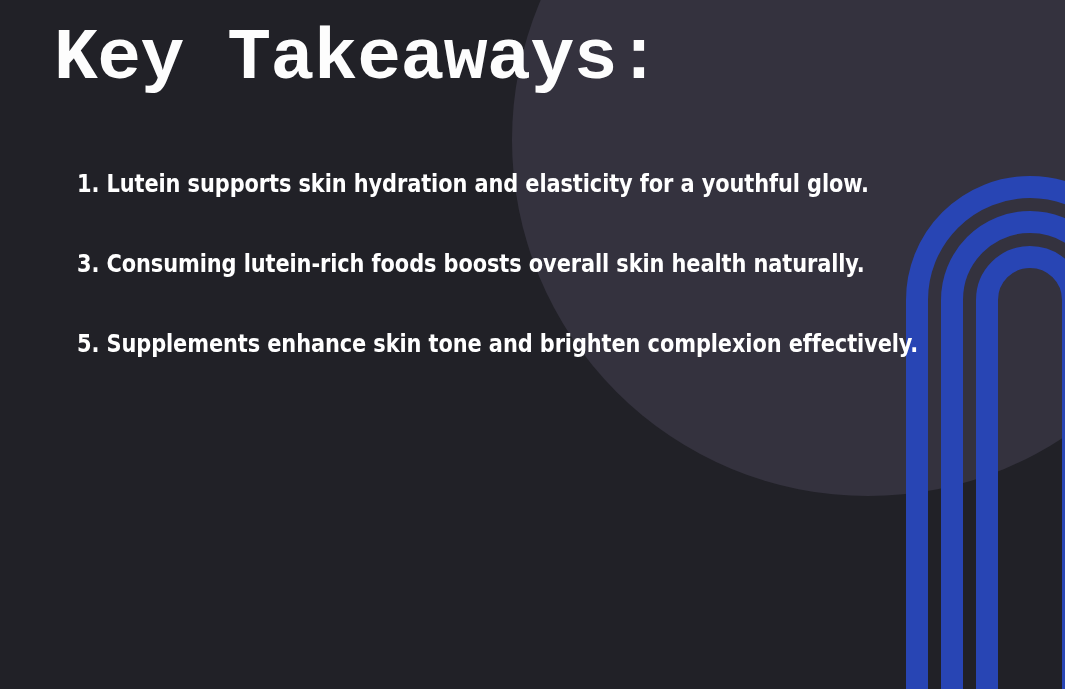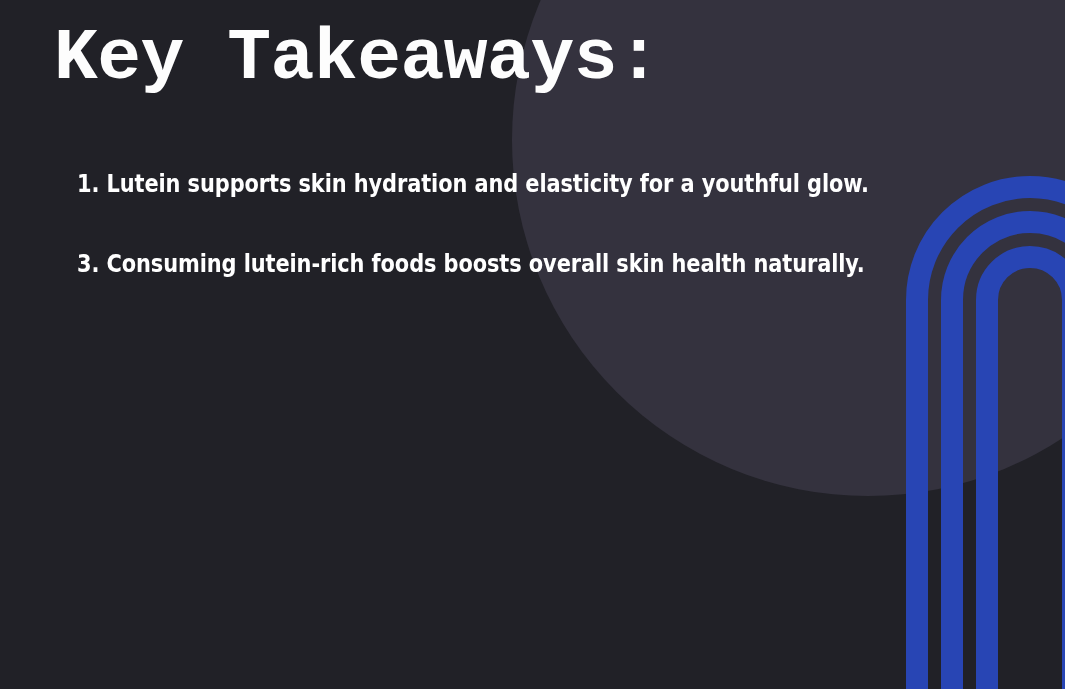--- a/index.html
+++ b/index.html
@@ -92,16 +92,19 @@
 
     <h1 id="page-title" style="color: rgb(253, 253, 253);">Key Takeaways:</h1>
 
     <ul id="takeaway-list">
       <li>
         <span class="takeaway-text" style="color: rgb(255, 255, 255);">1. Lutein supports skin hydration and elasticity for a youthful glow.</span>
       </li>
       <li>
         <span class="takeaway-text" style="color: rgb(255, 255, 255);">3. Consuming lutein-rich foods boosts overall skin health naturally.</span>
       </li>
+      <li>
+        <span class="takeaway-text" style="color: rgb(255, 255, 255);">5. Supplements enhance skin tone and brighten complexion effectively.</span>
+      </li>
     </ul>
 
   </div>
 </div>
 
 </body></html>

